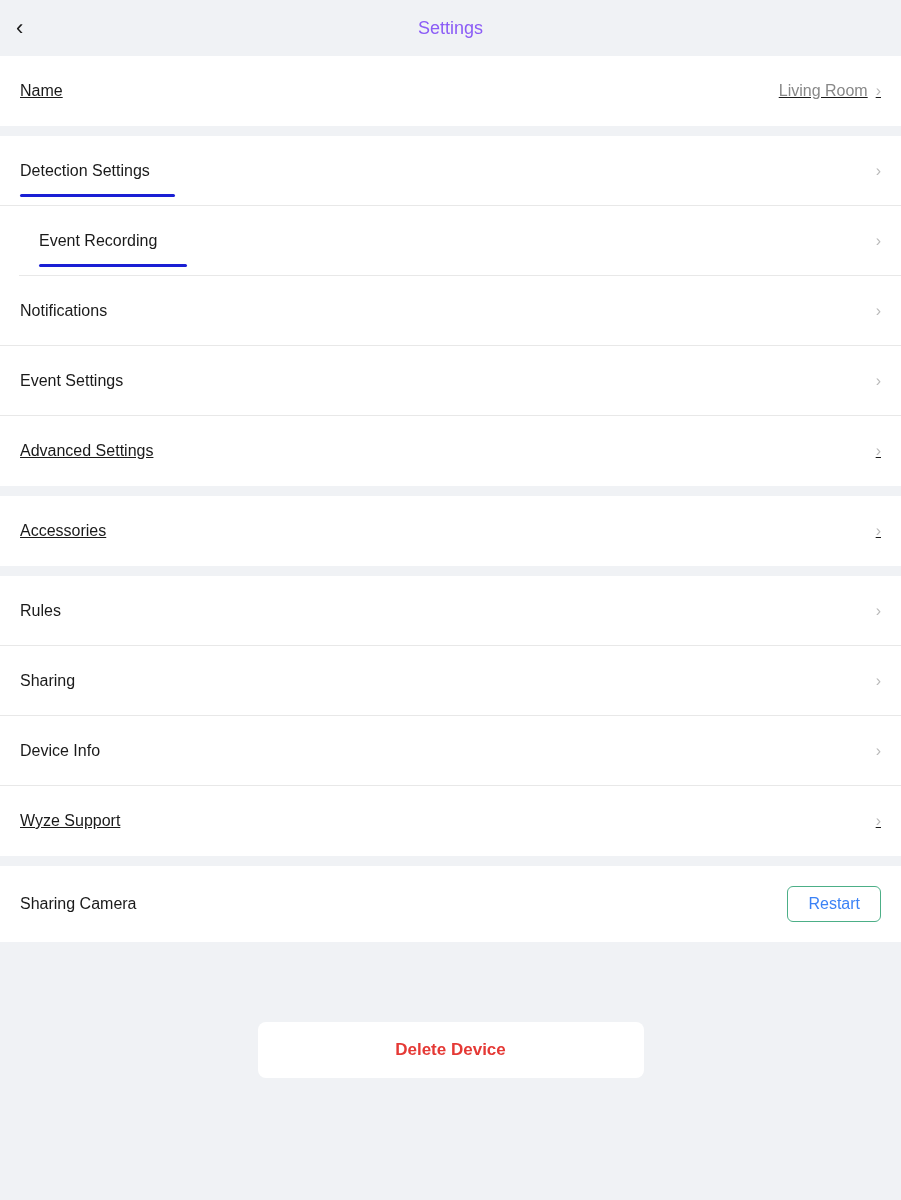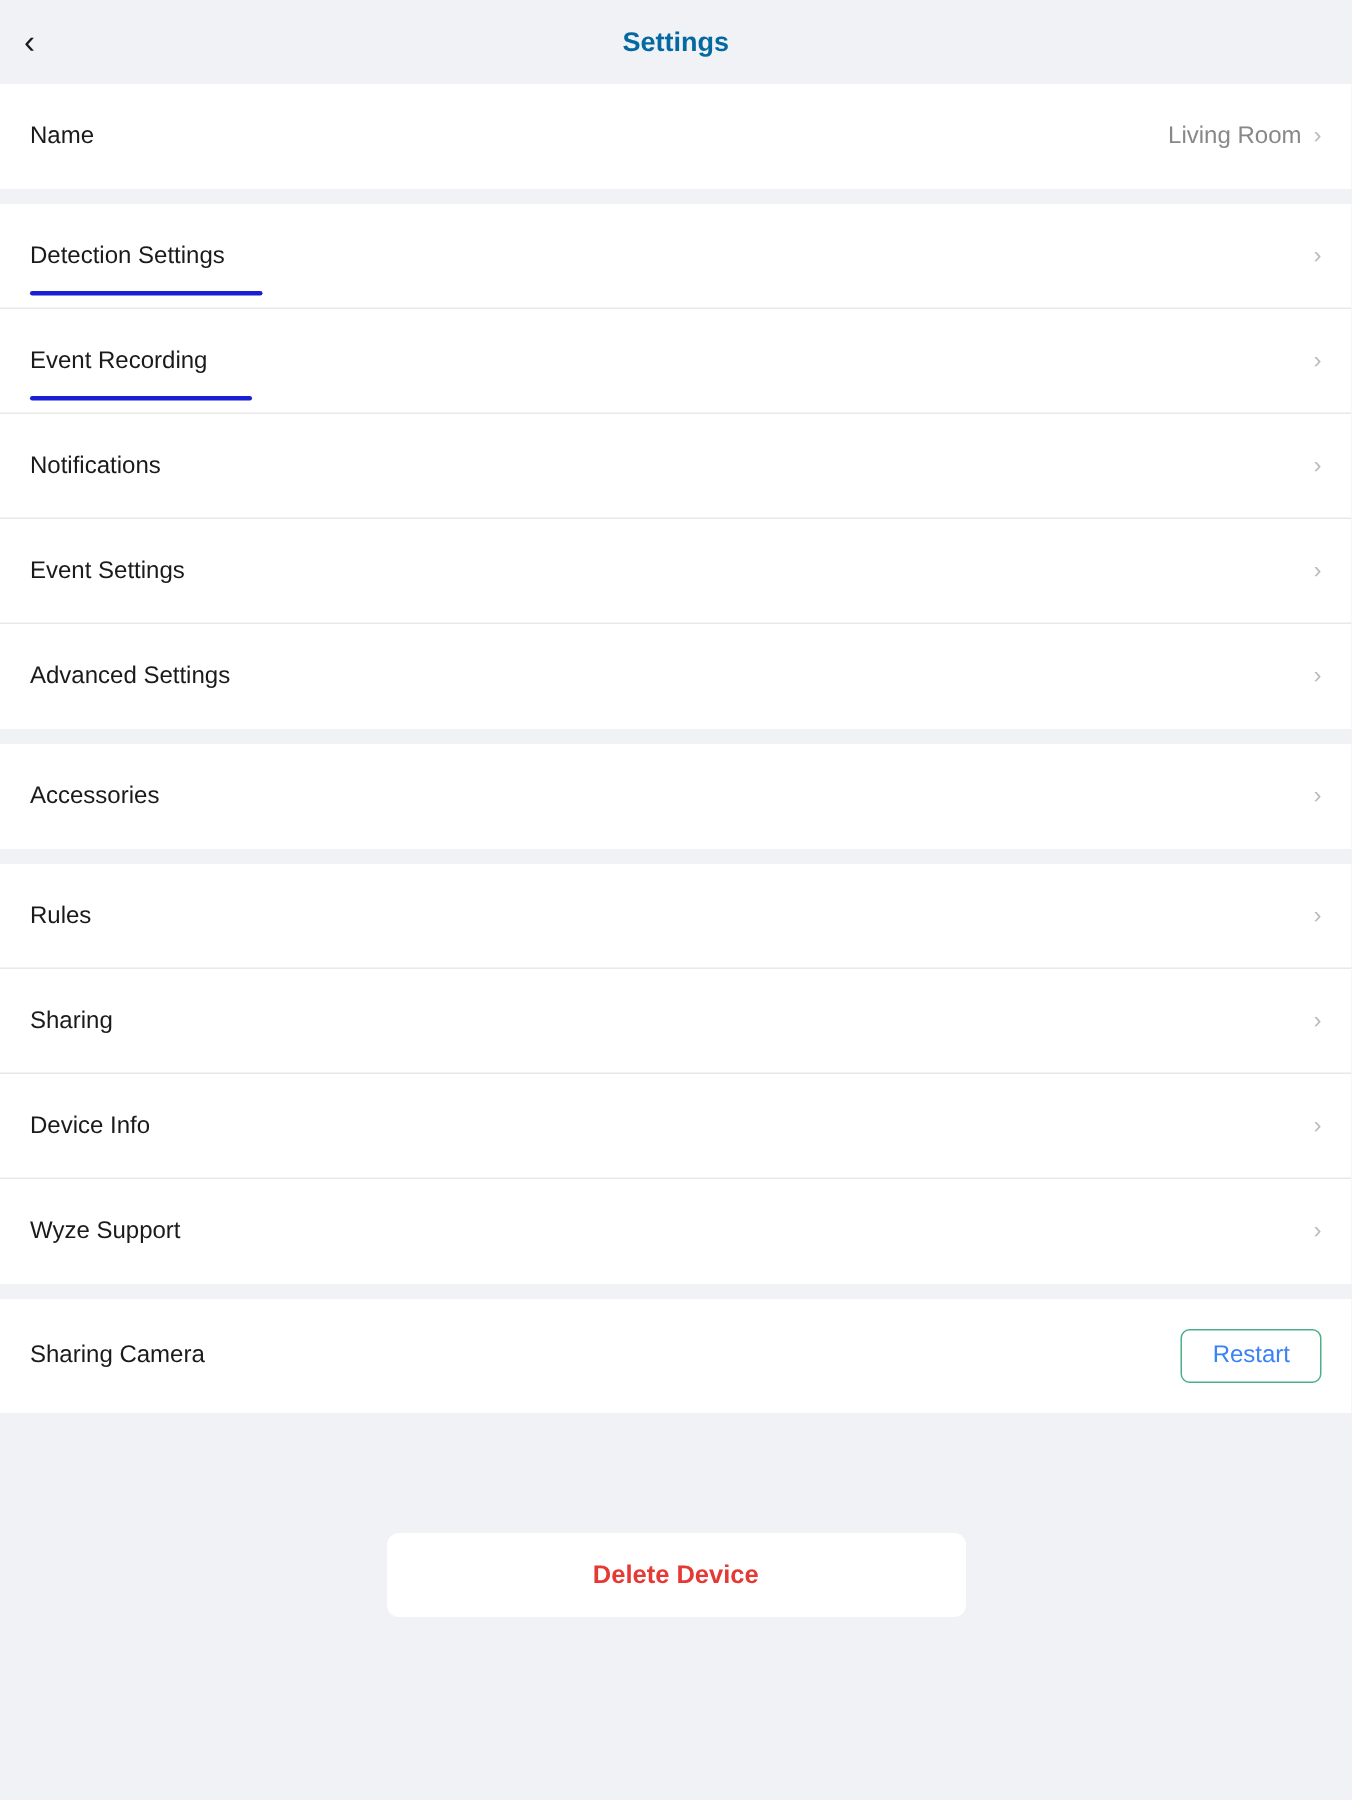--- a/index.html
+++ b/index.html
@@ -33,22 +33,22 @@
       color: #1a1a1a;
       cursor: pointer;
       background: none;
       border: none;
       display: flex;
       align-items: center;
     }
 
     .header-title {
       font-size: 18px;
-      font-weight: 700;
-      color: #0369a1;
+      font-weight: 400;
+      color: #8b5cf6;
     }
 
     .section-group {
       background-color: #fff;
       margin-bottom: 0;
     }
 
     .section-separator {
       height: 10px;
       background-color: #f0f2f5;
@@ -61,20 +61,21 @@
       padding: 20px 20px;
       background-color: #fff;
       border-bottom: 1px solid #e8e8e8;
       cursor: pointer;
       min-height: 70px;
       position: relative;
     }
 
     .setting-row:last-child {
       border-bottom: none;
+      text-decoration: underline;
     }
 
     .setting-row-label {
       font-size: 16px;
       color: #1a1a1a;
       font-weight: 400;
     }
 
     .setting-row-right {
       display: flex;
@@ -178,21 +179,21 @@
 <div class="section-group">
 
   <div class="setting-row" style="position:relative;">
     <span class="setting-row-label">Detection Settings</span>
     <div class="setting-row-right">
       <span class="chevron-icon">›</span>
     </div>
     <div class="underline-blue"></div>
   </div>
 
-  <div class="setting-row" style="position:relative;">
+  <div class="setting-row" style="position:relative;margin-left:19px;">
     <span class="setting-row-label">Event Recording</span>
     <div class="setting-row-right">
       <span class="chevron-icon">›</span>
     </div>
     <div class="underline-blue-event"></div>
   </div>
 
   <div class="setting-row">
     <span class="setting-row-label">Notifications</span>
     <div class="setting-row-right">

